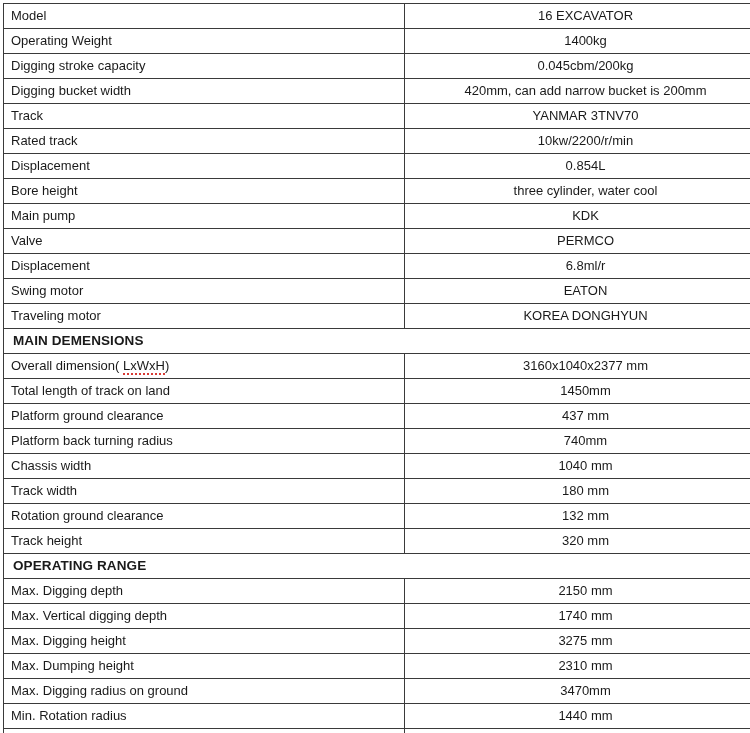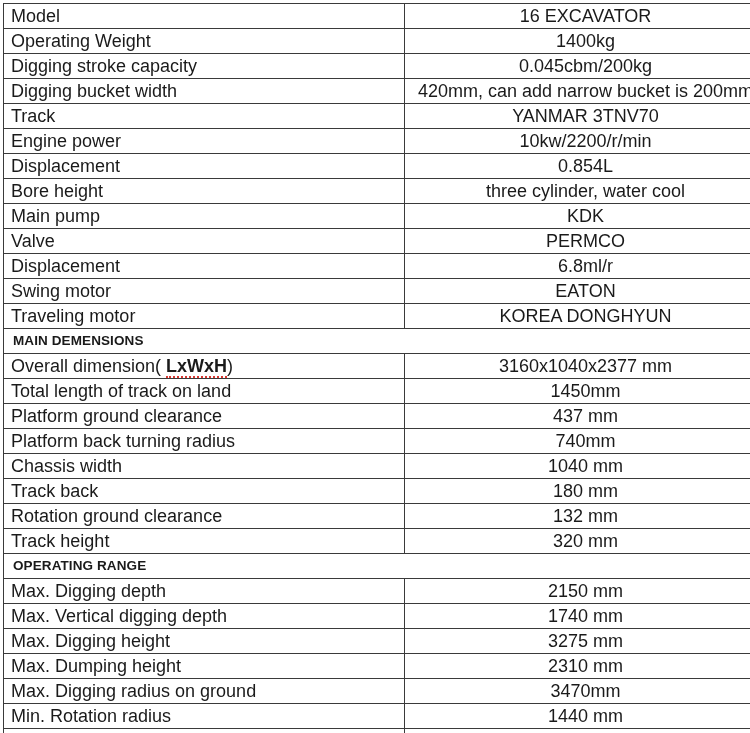--- a/index.html
+++ b/index.html
@@ -26,21 +26,21 @@
   table.spec-table {
     width: 742px;
     border-collapse: collapse;
     table-layout: fixed;
   }
 
   table.spec-table td {
     border: 1.4px solid #3a3a3a;
     height: 24px;
     padding: 0 0 0 7px;
-    font-size: 18px;
+    font-size: 13px;
     line-height: 1.05;
     vertical-align: middle;
     white-space: nowrap;
     overflow: hidden;
   }
 
   td.label-cell {
     width: 393px;
     text-align: left;
   }
@@ -55,21 +55,20 @@
     font-weight: bold;
     text-align: left;
     padding-left: 9px;
     font-size: 13.5px;
     letter-spacing: 0.1px;
   }
 
   .misspelled {
     border-bottom: 2px dotted #d83a34;
     padding-bottom: 0px;
-    font-weight: bold;
   }
 </style>
 </head>
 <body>
 
 <div class="spec-sheet">
   <table class="spec-table">
     <tbody>
         <tr>
           <td class="label-cell">Model</td>
@@ -85,21 +84,21 @@
         </tr>
         <tr>
           <td class="label-cell">Digging bucket width</td>
           <td class="value-cell">420mm, can add narrow bucket is 200mm</td>
         </tr>
         <tr>
           <td class="label-cell">Track</td>
           <td class="value-cell">YANMAR 3TNV70</td>
         </tr>
         <tr>
-          <td class="label-cell">Engine power</td>
+          <td class="label-cell">Rated track</td>
           <td class="value-cell">10kw/2200/r/min</td>
         </tr>
         <tr>
           <td class="label-cell">Displacement</td>
           <td class="value-cell">0.854L</td>
         </tr>
         <tr>
           <td class="label-cell">Bore height</td>
           <td class="value-cell">three cylinder, water cool</td>
         </tr>
@@ -140,21 +139,21 @@
         </tr>
         <tr>
           <td class="label-cell">Platform back turning radius</td>
           <td class="value-cell">740mm</td>
         </tr>
         <tr>
           <td class="label-cell">Chassis width</td>
           <td class="value-cell">1040 mm</td>
         </tr>
         <tr>
-          <td class="label-cell">Track back</td>
+          <td class="label-cell">Track width</td>
           <td class="value-cell">180 mm</td>
         </tr>
         <tr>
           <td class="label-cell">Rotation ground clearance</td>
           <td class="value-cell">132 mm</td>
         </tr>
         <tr>
           <td class="label-cell">Track height</td>
           <td class="value-cell">320 mm</td>
         </tr>

